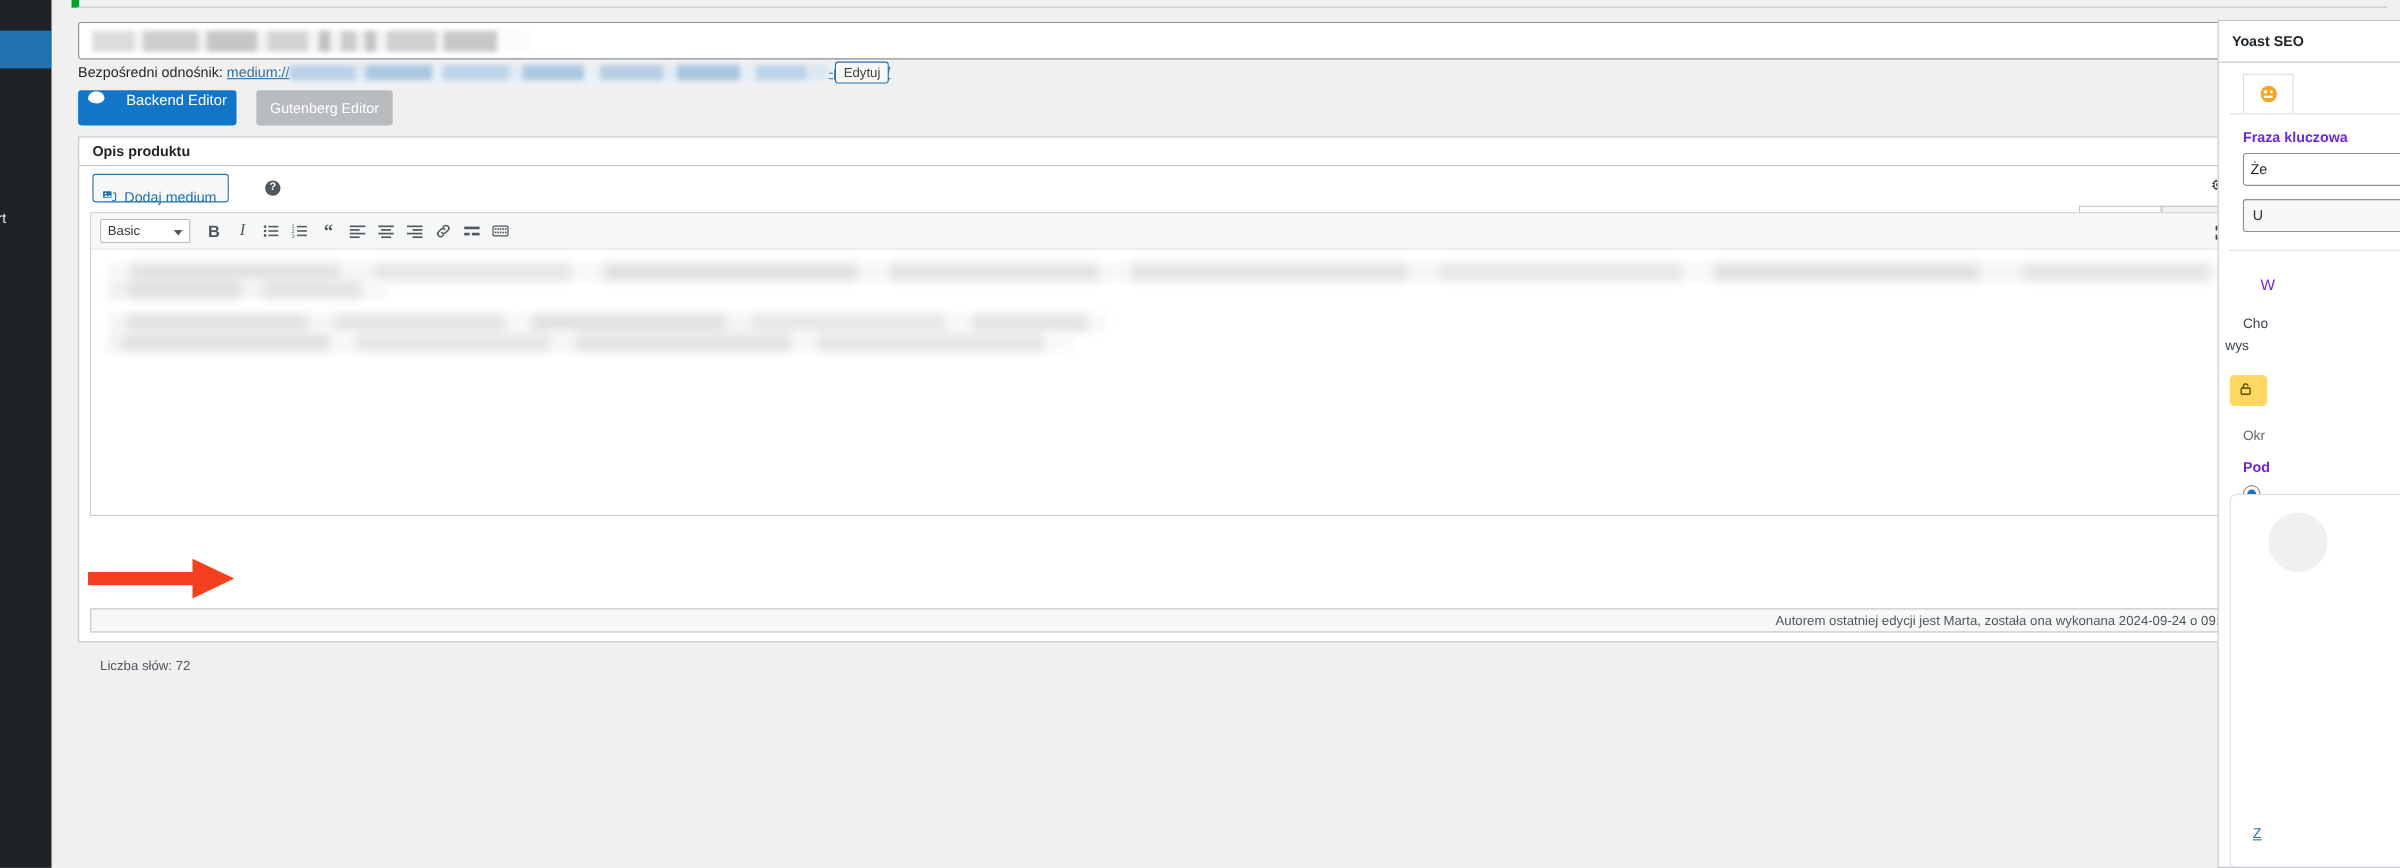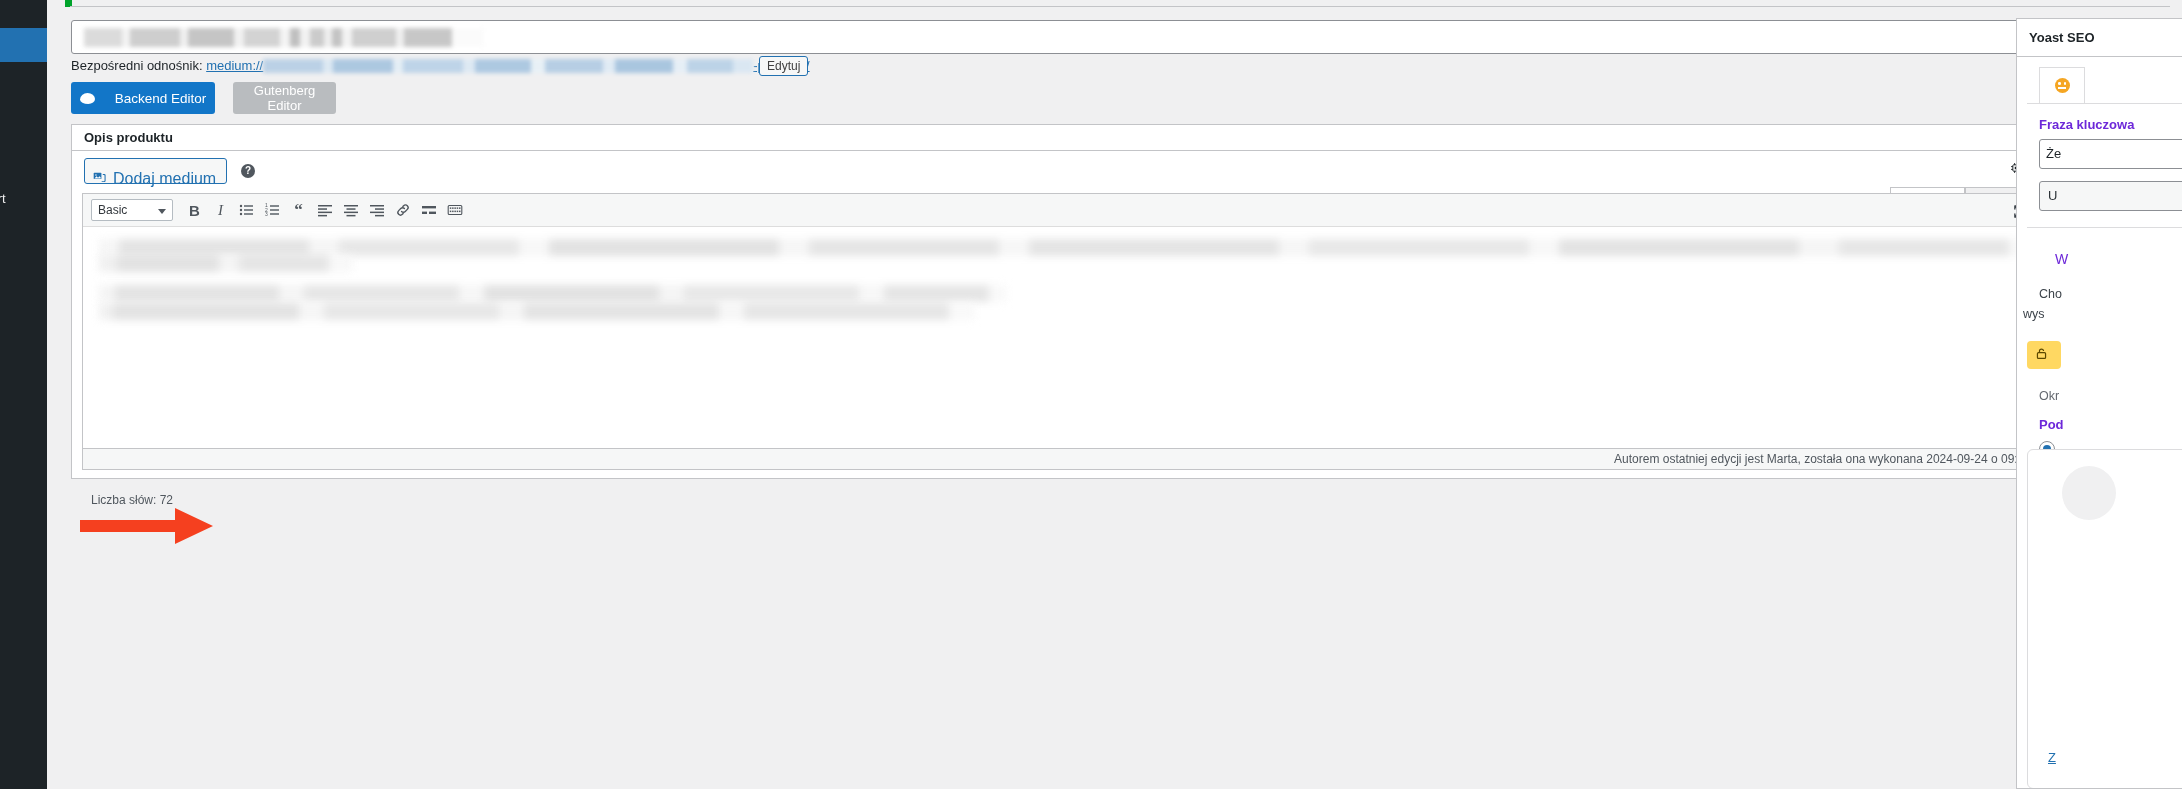--- a/index.html
+++ b/index.html
@@ -153,49 +153,49 @@
     position: absolute;
     left: 24px; top: 82px;
     width: 144px; height: 32px;
     background: #1276c8;
     border: none;
     border-radius: 3px;
     color: #fff;
     font-size: 13.5px;
     font-weight: 400;
     display: flex;
-    align-items: center;
+    align-items: flex-start;
     justify-content: center;
     gap: 20px;
     cursor: pointer;
   }
   .vc-blob {
     width: 15px; height: 11px;
     background: #fff;
     border-radius: 50% 50% 45% 55% / 60% 55% 45% 40%;
     flex: none;
   }
   #gutenberg-editor-btn {
     position: absolute;
     left: 186px; top: 82px;
-    width: 103px; height: 32px;
+    width: 124px; height: 32px;
     background: #b9bcbf;
     border: none;
     border-radius: 3px;
     color: #fff;
     font-size: 13px;
     cursor: pointer;
   }
 
   
   #desc-metabox {
     position: absolute;
     left: 24px; top: 124px;
     width: 1980px;
-    height: 355px;
+    height: 460px;
     background: #fff;
     border: 1px solid #c3c4c7;
     box-sizing: border-box;
   }
   #desc-metabox-header {
     position: absolute;
     left: 0; top: 0;
     width: 100%; height: 26px;
     border-bottom: 1px solid #c3c4c7;
     box-sizing: border-box;
@@ -214,21 +214,21 @@
     left: 12px; top: 33px;
     height: 26px;
     padding: 16px 10px 0 8px;
     display: flex;
     align-items: center;
     gap: 6px;
     background: #f6f7f7;
     border: 1px solid #2271b1;
     border-radius: 3px;
     color: #2271b1;
-    font-size: 16px;
+    font-size: 13px;
     box-sizing: border-box;
     cursor: pointer;
   }
   .help-dot {
     position: absolute;
     left: 169px; top: 39px;
     width: 14px; height: 14px;
     border-radius: 50%;
     background: #50575e;
     color: #fff;

